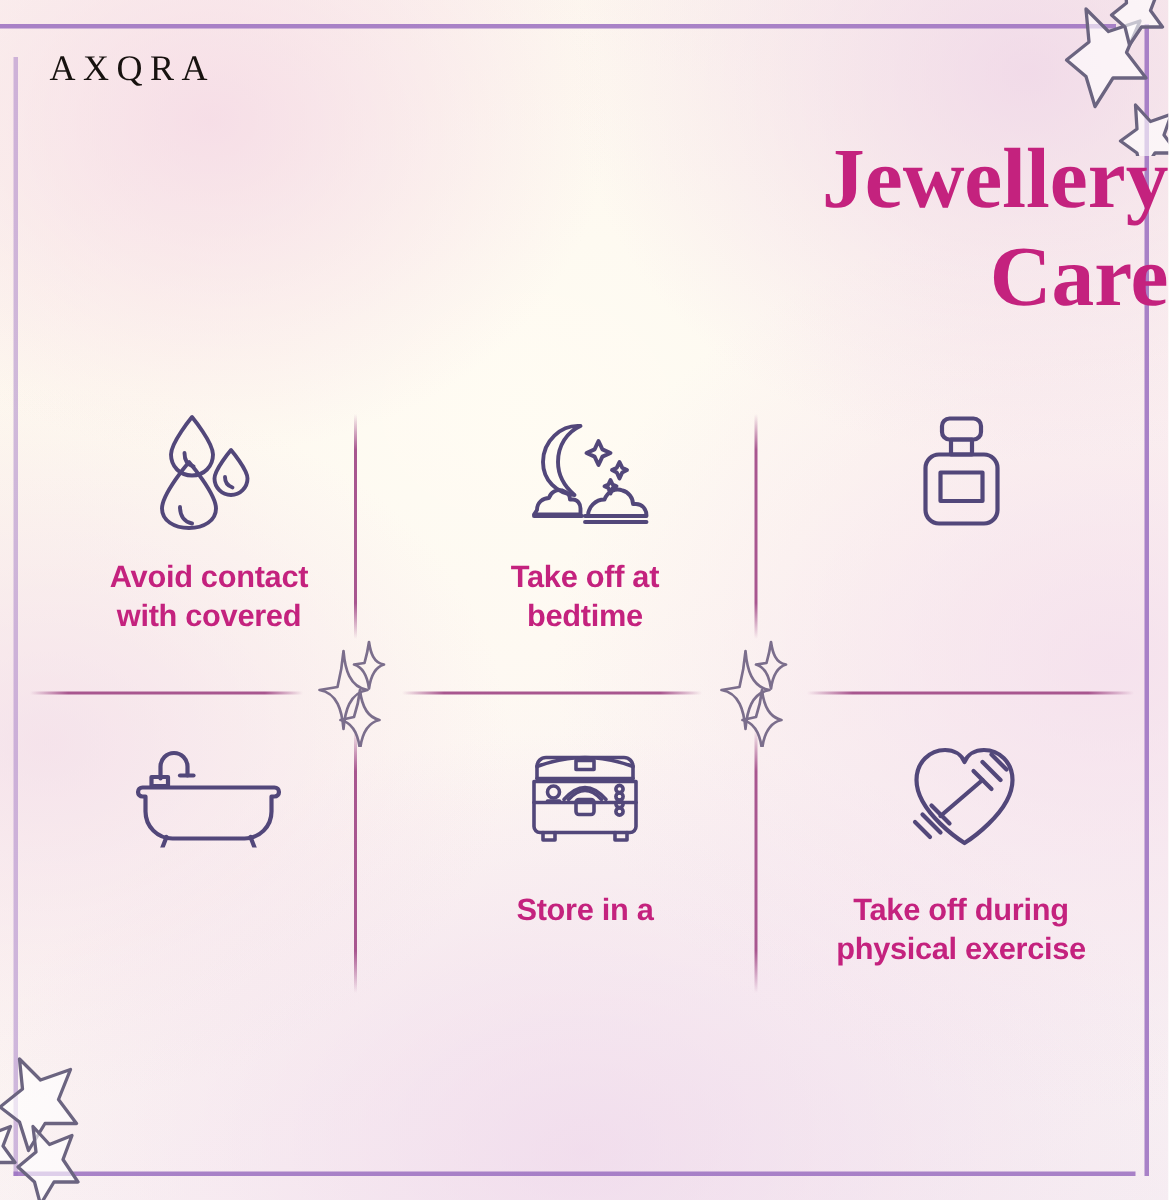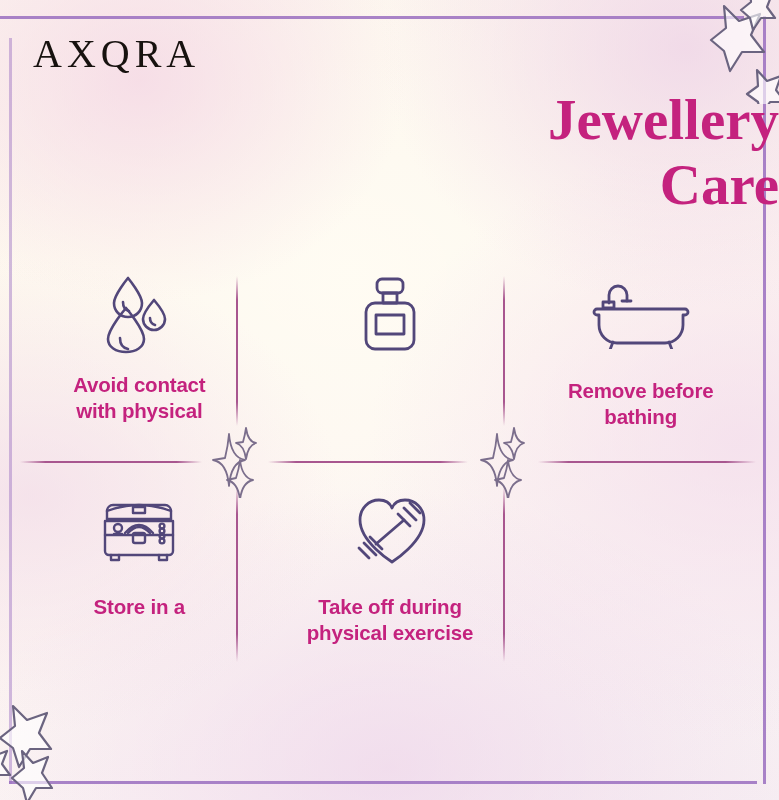--- a/index.html
+++ b/index.html
@@ -35,21 +35,21 @@
   .stars-tr { right:-4px; top:-6px; }
   .stars-bl { left:-16px; bottom:-14px; }
 
   
   #logo {
     position:absolute; left:33px; top:34px;
     display:flex; align-items:center;
   }
   #logo .wordmark {
     font-family:"Liberation Serif", serif;
-    font-size:40px; font-weight:400; letter-spacing:5px;
+    font-size:24px; font-weight:400; letter-spacing:5px;
     color:#17120f; line-height:1;
   }
 
   
   #headline {
     position:absolute; left:0; right:0; top:92px;
     text-align:right;
     font-family:"Liberation Serif", serif;
     font-weight:700;
     font-size:57px;
@@ -187,24 +187,44 @@
             <path d="M21 26 C21 31 23 34 27 35"></path>
             <path d="M52 24 C52 24 41 37 41 43 C41 49 46 54 52 54 C58 54 63 49 63 43 C63 37 52 24 52 24 Z"></path>
             <path d="M48 42 C48 46 50 48 53 49"></path>
             <path d="M24 36 C24 36 6 57 6 67 C6 75 14 80 24 80 C34 80 42 75 42 67 C42 57 24 36 24 36 Z" transform="translate(0,-4)"></path>
             <path d="M18 62 C18 68 21 72 26 73"></path>
           </g>
         </svg>
       </div>
       <div class="caption">
         <span>Avoid contact</span><br>
-        <span>with physical</span>
-      </div>
-    </div>
-
+        <span>with covered</span>
+      </div>
+    </div>
+
+    <div class="tip row1">
+      <div class="icon">
+        <svg width="92" height="76" viewBox="0 0 92 76">
+          <g fill="none" stroke="#52477a" stroke-width="2.6" stroke-linecap="round" stroke-linejoin="round">
+            <path d="M43 6 C30 5 18 16 18 30 C18 42 27 51 39 52 C32 46 28 39 28 30 C28 19 34 10 43 6 Z"></path>
+            <path d="M55 16 l2.6 5.6 L63 24 l-5.4 2.4 L55 32 l-2.6 -5.6 L47 24 l5.4 -2.4 Z"></path>
+            <path d="M69 30 l1.8 3.8 L74 35.4 l-3.2 1.6 L69 41 l-1.8 -4 L64 35.4 l3.2 -1.6 Z"></path>
+            <path d="M63 42 l1.4 3 L67 46.2 l-2.6 1.2 L63 51 l-1.4 -3.6 L59 46.2 l2.6 -1.2 Z"></path>
+            <path d="M14 62 c0 -5 4 -8 8 -8 c1 -4 5 -6 9 -5 c3 1 5 3 5 6 h2 c3 0 5 3 5 6 v4 H12 Z" transform="translate(0,0)"></path>
+            <path d="M48 66 c0 -6 5 -11 11 -11 c2 -5 7 -8 12 -6 c4 1 7 5 7 9 h2 c4 0 7 3 7 8 H46 Z"></path>
+            <path d="M12 66 h32"></path>
+            <path d="M46 70 h41"></path>
+          </g>
+        </svg>
+      </div>
+      <div class="caption">
+        <span>Take off at</span><br>
+        <span>bedtime</span>
+      </div>
+    </div>
 
     <div class="tip row1">
       <div class="icon">
         <svg width="64" height="80" viewBox="0 0 64 80">
           <g fill="none" stroke="#52477a" stroke-width="2.8" stroke-linecap="round" stroke-linejoin="round">
             <rect x="19" y="3" width="26" height="14" rx="5"></rect>
             <rect x="25" y="17" width="14" height="10"></rect>
             <path d="M17 27 h30 a9 9 0 0 1 9 9 v28 a9 9 0 0 1 -9 9 h-30 a9 9 0 0 1 -9 -9 v-28 a9 9 0 0 1 9 -9 Z"></path>
             <rect x="18" y="39" width="28" height="19"></rect>
           </g>
@@ -217,24 +237,20 @@
         <svg width="104" height="70" viewBox="0 0 104 70">
           <g fill="none" stroke="#52477a" stroke-width="2.8" stroke-linecap="round" stroke-linejoin="round">
             <path d="M20 24 v-8 a9 9 0 0 1 9 -9 a9 9 0 0 1 9 9 v6"></path>
             <path d="M33 22 h9"></path>
             <rect x="14" y="23" width="11" height="6"></rect>
             <path d="M8 30 h88 a3 3 0 0 1 0 6 h-2 v10 c0 10 -8 18 -18 18 h-48 c-10 0 -18 -8 -18 -18 v-10 h-2 a3 3 0 0 1 0 -6 Z"></path>
             <path d="M24 63 l-5 13"></path>
             <path d="M80 63 l5 13"></path>
           </g>
         </svg>
-      </div>
-      <div class="caption">
-        <span>Remove before</span><br>
-        <span>bathing</span>
       </div>
     </div>
 
     <div class="tip row2">
       <div class="icon">
         <svg width="88" height="74" viewBox="0 0 88 74">
           <g fill="none" stroke="#52477a" stroke-width="2.4" stroke-linecap="round" stroke-linejoin="round">
             <path d="M12 26 v-8 a6 6 0 0 1 6 -6 h52 a6 6 0 0 1 6 6 v8"></path>
             <path d="M12 26 h64"></path>
             <path d="M12 18 q32 -12 64 0"></path>

